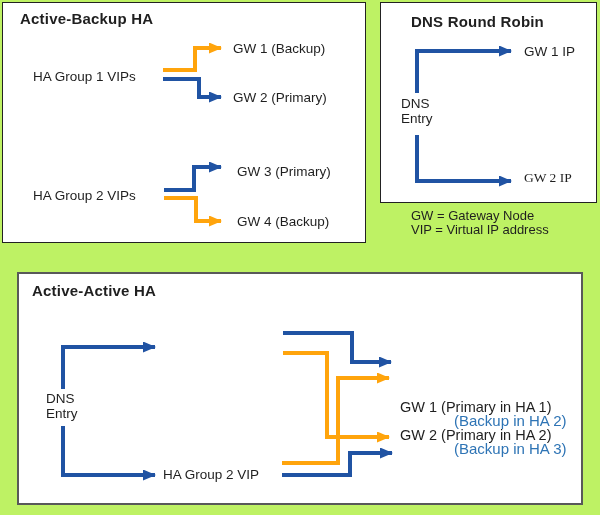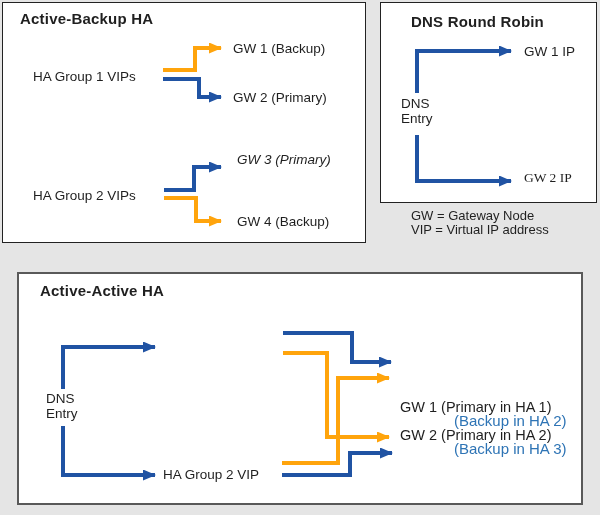--- a/index.html
+++ b/index.html
@@ -5,21 +5,21 @@
   :root{
     --arrow-blue:#2053A3;
     --arrow-orange:#FFA40C;
     --note-blue:#2E74B5;
     --text-dark:#1F1F1F;
     --border-dark:#222222;
     --border-gray:#595959;
   }
   html,body{margin:0;padding:0;background:#ffffff;}
   #stage{
-    position:relative;width:600px;height:515px;background:#e5e5e5;
+    position:relative;width:600px;height:515px;background:#bef264;
     font-family:"Liberation Sans", sans-serif;color:var(--text-dark);
     overflow:hidden;
   }
   .panel{position:absolute;background:#ffffff;box-sizing:border-box;}
   .panel.dark{border:1.5px solid var(--border-dark);}
   .panel.gray{border:2px solid var(--border-gray);}
   .abs{position:absolute;white-space:nowrap;}
   .title{font-weight:bold;font-size:15px;letter-spacing:.2px;}
   .lbl{font-size:13.5px;}
   .gwline{font-size:14.5px;line-height:14px;}
@@ -66,37 +66,37 @@
     <path class="arrow orange" d="M283 353 H327 V437 H389" marker-end="url(#mk-orange)"></path>
     <path class="arrow orange" d="M282 463 H338 V378 H389" marker-end="url(#mk-orange)"></path>
     <path class="arrow blue" d="M282 475 H350 V453 H392" marker-end="url(#mk-blue)"></path>
   </svg>
 
   <div class="abs title" style="left:20px;top:10px;">Active-Backup HA</div>
   <div class="abs lbl" style="left:33px;top:69px;">HA Group 1 VIPs</div>
   <div class="abs lbl" style="left:233px;top:41px;">GW 1 (Backup)</div>
   <div class="abs lbl" style="left:233px;top:90px;">GW 2 (Primary)</div>
   <div class="abs lbl" style="left:33px;top:188px;">HA Group 2 VIPs</div>
-  <div class="abs lbl" style="left:237px;top:152px;font-style:italic;">GW 3 (Primary)</div>
+  <div class="abs lbl" style="left:237px;top:164px;">GW 3 (Primary)</div>
   <div class="abs lbl" style="left:237px;top:214px;">GW 4 (Backup)</div>
 
   <div class="abs title" style="left:411px;top:13px;">DNS Round Robin</div>
   <div class="abs lbl" style="left:524px;top:44px;text-align:center;">GW 1 IP</div>
   <div class="abs lbl twoline" style="left:401px;top:96px;">
     <div>DNS</div>
     <div>Entry</div>
   </div>
   <div class="abs lbl" style="left:524px;top:170px;font-family:Liberation Serif, serif;">GW 2 IP</div>
 
   <div class="abs legend" style="left:411px;top:209px;">
     <div>GW = Gateway Node</div>
     <div>VIP = Virtual IP address</div>
   </div>
 
-  <div class="abs title" style="left:40px;top:282px;">Active-Active HA</div>
+  <div class="abs title" style="left:32px;top:282px;">Active-Active HA</div>
   <div class="abs lbl twoline" style="left:46px;top:391px;">
     <div>DNS</div>
     <div>Entry</div>
   </div>
   <div class="abs lbl" style="left:163px;top:467px;">HA Group 2 VIP</div>
 
   <div class="abs" style="left:400px;top:356px;margin-top:44px;">
     <div class="gwline">GW 1 (Primary in HA 1)</div>
     <div class="gwline2">(Backup in HA 2)</div>
   </div>

